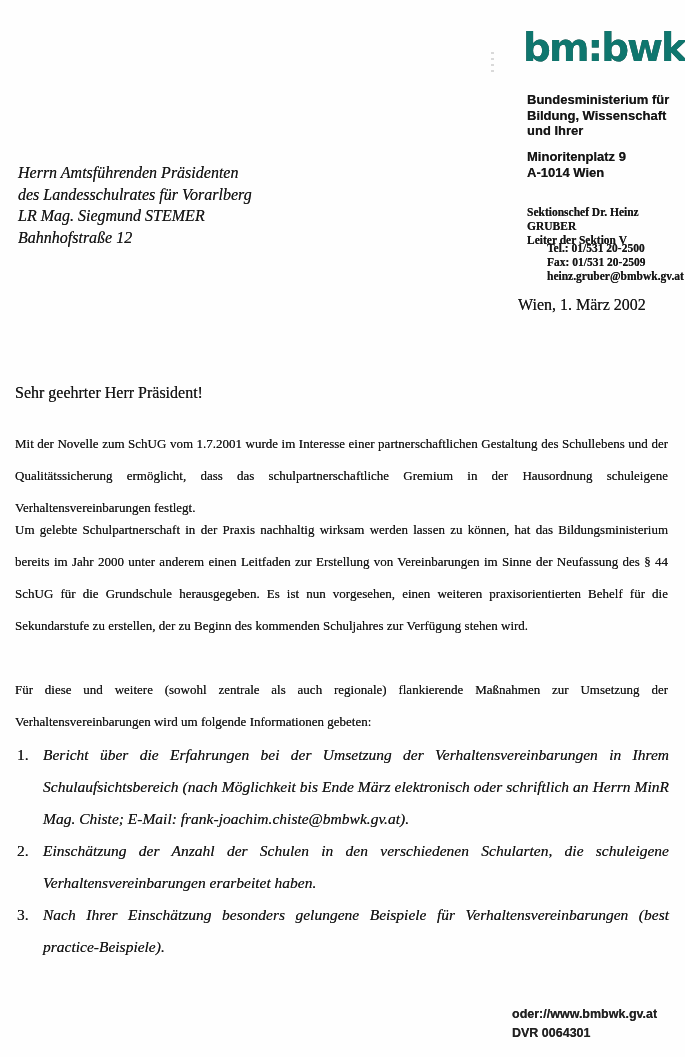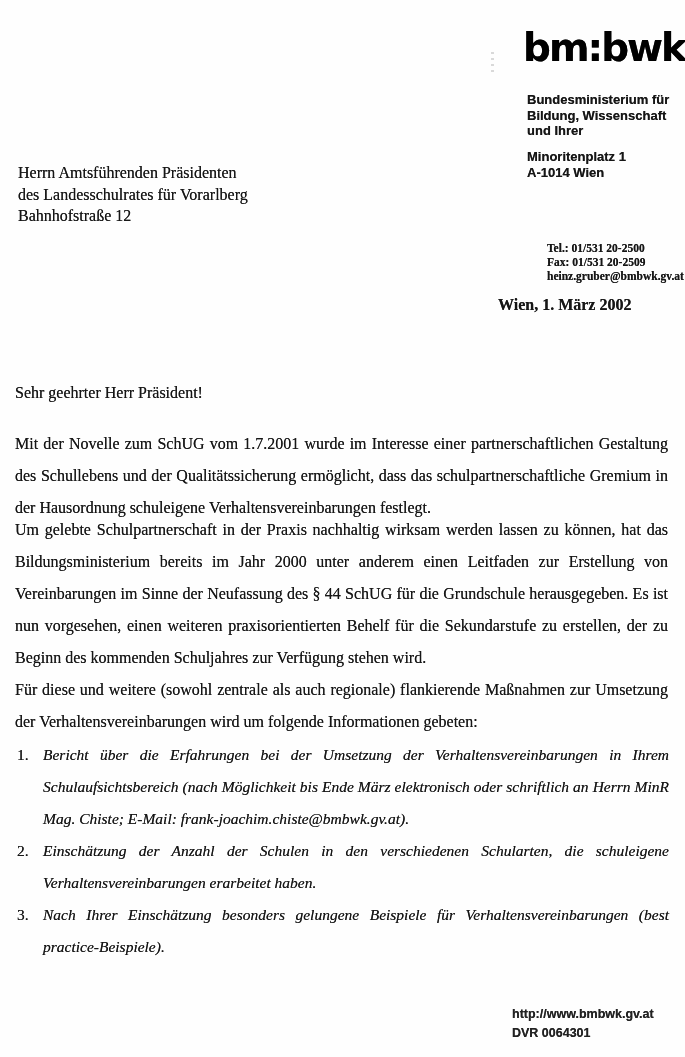--- a/index.html
+++ b/index.html
@@ -22,21 +22,21 @@
   
   .logo {
     position: absolute;
     top: 28px;
     left: 523px;
     font-family: "DejaVu Sans", sans-serif;
     font-weight: bold;
     font-size: 39px;
     letter-spacing: -2px;
     line-height: 1;
-    color: #000000;
+    color: #0f766e;
   }
   .ministry-name {
     position: absolute;
     top: 92px;
     left: 527px;
     font-family: "Liberation Sans", sans-serif;
     font-weight: bold;
     font-size: 13px;
     line-height: 15.5px;
   }
@@ -62,58 +62,58 @@
     top: 241px;
     left: 527px;
     font-size: 11.5px;
     font-weight: 600;
     line-height: 14px;
     margin-left: 20px;
   }
   .dateline {
     position: absolute;
     top: 296px;
-    left: 498px;
+    left: 518px;
     font-size: 16px;
-    font-weight: bold;
   }
   
   .scan-artifact {
     position: absolute;
     top: 52px;
     left: 491px;
     width: 3px;
     height: 22px;
     background: repeating-linear-gradient(#bbb 0 2px, transparent 2px 6px);
     opacity: 0.55;
   }
 
   
   .recipient {
     position: absolute;
     top: 162px;
     left: 18px;
     font-size: 16px;
     line-height: 21.5px;
+    font-style: italic;
   }
 
   
   .salutation {
     position: absolute;
     top: 384px;
     left: 15px;
     font-size: 16px;
     text-align: center;
   }
   .para {
     position: absolute;
     left: 15px;
     width: 653px;
     margin: 0;
-    font-size: 16px;
+    font-size: 13px;
     line-height: 32px;
     text-align: justify;
   }
   .para-1 { top: 428px; }
   .para-2 { top: 514px; }
   .para-3 { top: 674px; }
 
   .req-list {
     position: absolute;
     top: 739px;
@@ -154,36 +154,41 @@
   <div class="scan-artifact"></div>
   <div class="logo">bm:bwk</div>
 
   <div class="ministry-name">
     <div>Bundesministerium für</div>
     <div>Bildung, Wissenschaft</div>
     <div>und Ihrer</div>
   </div>
 
   <div class="ministry-address">
-    <div>Minoritenplatz 1</div>
+    <div>Minoritenplatz 9</div>
     <div>A-1014 Wien</div>
   </div>
 
+  <div class="contact-person">
+    <div>Sektionschef Dr. Heinz GRUBER</div>
+    <div>Leiter der Sektion V</div>
+  </div>
 
   <div class="contact-details">
     <div>Tel.: 01/531 20-2500</div>
     <div>Fax: 01/531 20-2509</div>
     <div>heinz.gruber@bmbwk.gv.at</div>
   </div>
 
   <div class="dateline">Wien, 1. März 2002</div>
 
   <div class="recipient">
     <div>Herrn Amtsführenden Präsidenten</div>
     <div>des Landesschulrates für Vorarlberg</div>
+    <div>LR Mag. Siegmund STEMER</div>
     <div>Bahnhofstraße 12</div>
   </div>
 
   <div class="salutation">Sehr geehrter Herr Präsident!</div>
 
   <p class="para para-1">Mit der Novelle zum SchUG vom 1.7.2001 wurde im Interesse einer partnerschaftlichen Gestaltung des Schullebens und der Qualitätssicherung ermöglicht, dass das schulpartnerschaftliche Gremium in der Hausordnung schuleigene Verhaltensvereinbarungen festlegt.</p>
   <p class="para para-2">Um gelebte Schulpartnerschaft in der Praxis nachhaltig wirksam werden lassen zu können, hat das Bildungsministerium bereits im Jahr 2000 unter anderem einen Leitfaden zur Erstellung von Vereinbarungen im Sinne der Neufassung des § 44 SchUG für die Grundschule herausgegeben. Es ist nun vorgesehen, einen weiteren praxisorientierten Behelf für die Sekundarstufe zu erstellen, der zu Beginn des kommenden Schuljahres zur Verfügung stehen wird.</p>
   <p class="para para-3">Für diese und weitere (sowohl zentrale als auch regionale) flankierende Maßnahmen zur Umsetzung der Verhaltensvereinbarungen wird um folgende Informationen gebeten:</p>
 
   <div class="req-list">
@@ -195,17 +200,17 @@
       <span class="num">2.</span>
       <span class="txt">Einschätzung der Anzahl der Schulen in den verschiedenen Schularten, die schuleigene Verhaltensvereinbarungen erarbeitet haben.</span>
     </div>
     <div class="req-item">
       <span class="num">3.</span>
       <span class="txt">Nach Ihrer Einschätzung besonders gelungene Beispiele für Verhaltensvereinbarungen (best practice-Beispiele).</span>
     </div>
   </div>
 
   <div class="page-footer">
-    <div>http://www.bmbwk.gv.at</div>
+    <div>oder://www.bmbwk.gv.at</div>
     <div>DVR 0064301</div>
   </div>
 
 </div>
 
 </body></html>

